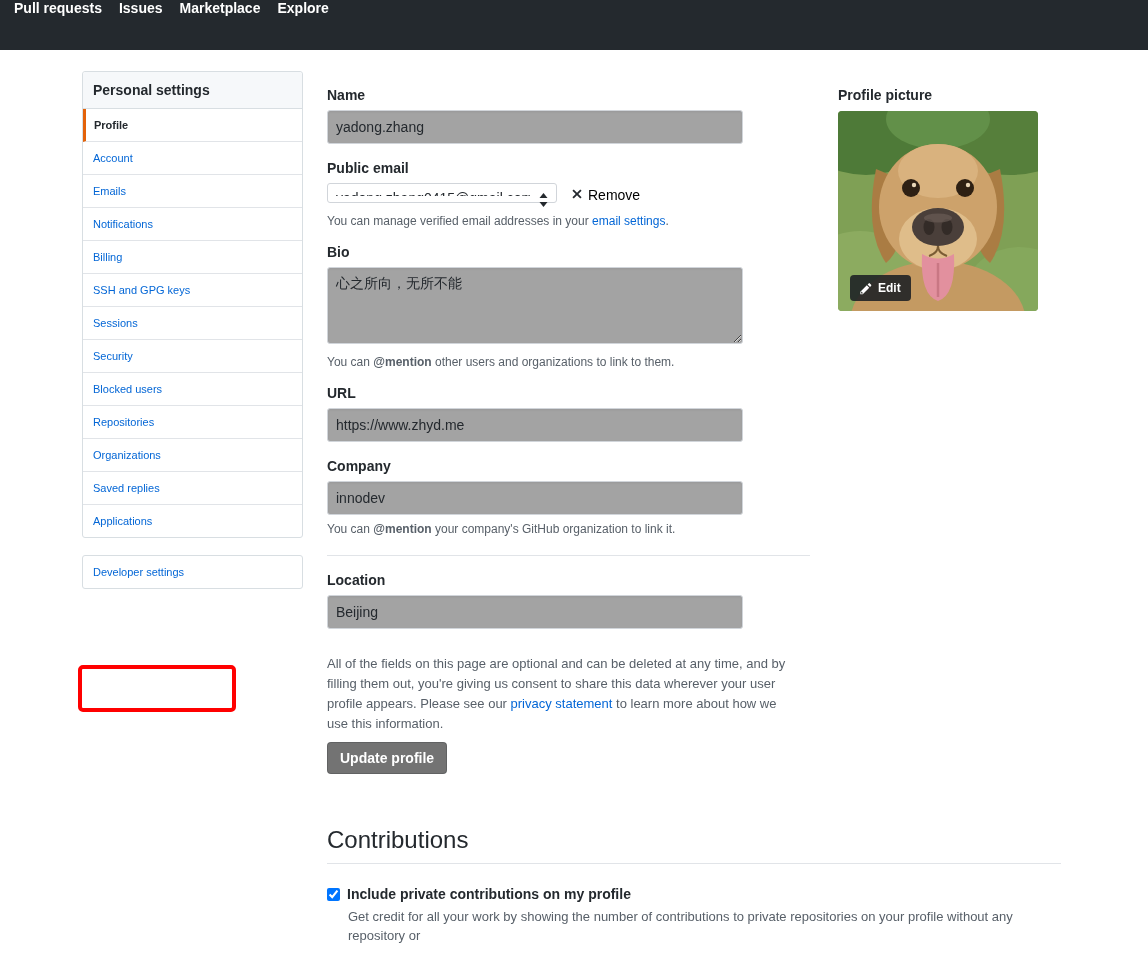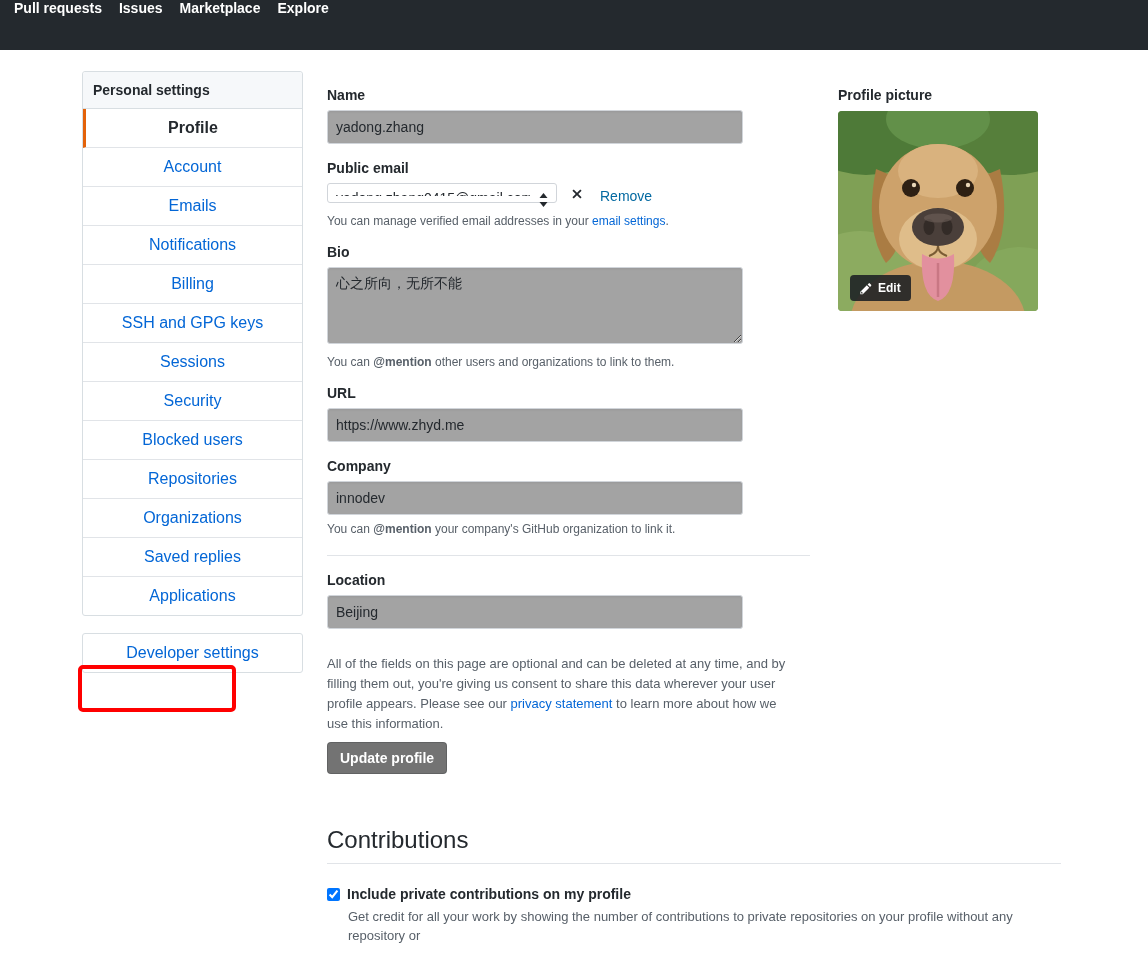--- a/index.html
+++ b/index.html
@@ -13,22 +13,22 @@
 
   
   .container { display: flex; margin: 21px 0 0 82px; position: relative; }
   .sidebar { width: 221px; margin-right: 24px; flex-shrink: 0; }
   .main { width: 734px; }
 
   
   .menu { border: 1px solid #d8dee2; border-radius: 3px; background: #fff; }
   .menu-heading { background: #f6f8fa; padding: 10px; font-size: 14px; font-weight: bold;
     color: #24292e; border-bottom: 1px solid #d8dee2; border-radius: 3px 3px 0 0; }
-  .menu-item { display: block; padding: 10px; font-size: 16px; color: #0366d6;
-    text-decoration: none; border-bottom: 1px solid #e1e4e8; cursor: pointer; text-align: center; }
+  .menu-item { display: block; padding: 10px; font-size: 11px; color: #0366d6;
+    text-decoration: none; border-bottom: 1px solid #e1e4e8; cursor: pointer; }
   .menu-item:last-child { border-bottom: 0; }
   .menu-item.selected { color: #24292e; font-weight: bold; border-left: 3px solid #e36209;
     padding-left: 8px; }
   .menu.secondary { margin-top: 17px; }
 
   .annotation-rect { position: absolute; left: -4px; top: 594px; width: 158px; height: 47px;
     border: 4px solid #ff0000; border-radius: 5px; pointer-events: none; z-index: 20; }
 
   
   h2.subhead { font-size: 24px; font-weight: normal; padding-bottom: 9px;
@@ -45,22 +45,22 @@
   textarea.text-input { height: 77px; resize: both; line-height: 1.4; }
   .note { font-size: 12px; color: #586069; margin-top: 7px; }
   .note a, .link { color: #0366d6; text-decoration: none; cursor: pointer; }
 
   .email-row { display: flex; align-items: center; }
   .select-wrap { position: relative; width: 230px; }
   .select-input { width: 230px; height: 20px; padding: 6px 26px 6px 8px; font-size: 14px;
     font-family: "Liberation Sans", sans-serif; color: #24292e; background: #fff;
     border: 1px solid #d1d5da; border-radius: 3px; appearance: none; -webkit-appearance: none; }
   .select-caret { position: absolute; right: 9px; top: 10px; pointer-events: none; }
-  .remove-btn { display: inline-flex; align-items: flex-end; gap: 17px; margin-left: 14px;
-    font-size: 14px; color: #0369a1; background: none; border: 0; cursor: pointer;
+  .remove-btn { display: inline-flex; align-items: center; gap: 5px; margin-left: 14px;
+    font-size: 14px; color: #000000; background: none; border: 0; cursor: pointer;
     font-family: "Liberation Sans", sans-serif; }
   .remove-btn svg { fill: #24292e; }
 
   hr.form-divider { border: 0; border-top: 1px solid #e1e4e8; margin: 19px 0 6px; }
 
   .big-note { font-size: 13px; color: #586069; line-height: 1.55; margin-top: 25px; width: 470px; }
   .btn-primary { margin-top: 7px; background: #737373; color: #fff; font-size: 14px;
     font-weight: bold; padding: 7px 12px; border: 1px solid rgba(27,31,35,0.2);
     border-radius: 4px; cursor: pointer; font-family: "Liberation Sans", sans-serif; }
 

